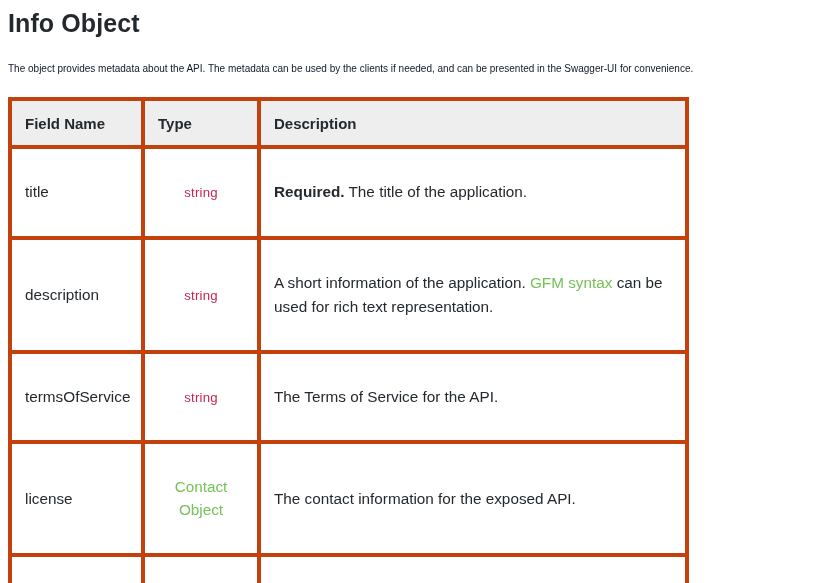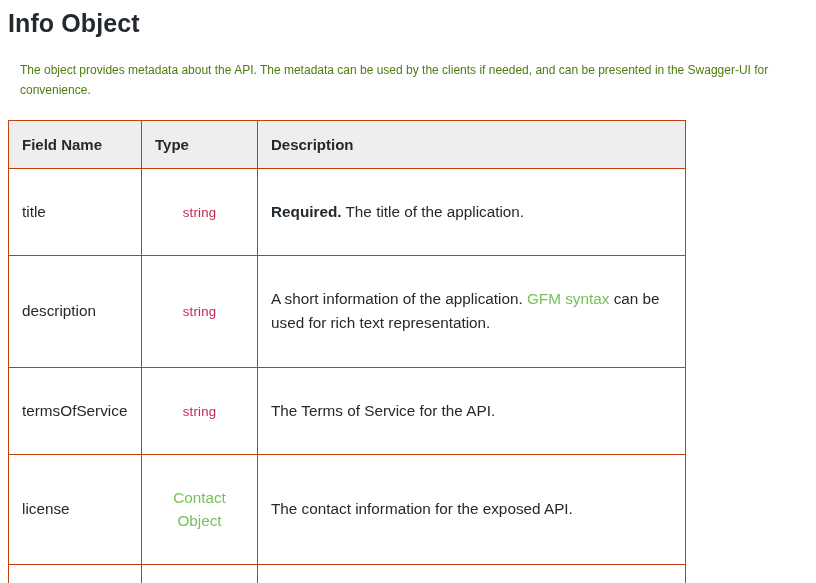--- a/index.html
+++ b/index.html
@@ -24,45 +24,45 @@
   h1.doc-title {
     font-size: 25px;
     font-weight: 600;
     line-height: 1.25;
     color: #24292e;
     margin: 8px 0 0 0;
     padding: 0;
     letter-spacing: 0.1px;
   }
   p.intro {
-    font-size: 12px;
+    font-size: 10px;
     line-height: 1.62;
-    color: #4d7c0f;
-    margin: 22px 0 0 12px;
+    color: #0f172a;
+    margin: 22px 0 0 0;
     max-width: 800px;
   }
   h2.section-title {
     font-size: 19.5px;
     font-weight: 600;
     line-height: 1.25;
     color: #24292e;
     margin: 27px 0 0 0;
     padding: 0;
   }
   table.fields-table {
     border-collapse: collapse;
     border-spacing: 0;
     margin-top: 20px;
     width: 677px;
     table-layout: fixed;
     background: #fff;
   }
   table.fields-table th,
   table.fields-table td {
-    border: 1px solid #c2410c;
+    border: 4px solid #c2410c;
     vertical-align: middle;
   }
   table.fields-table thead th {
     background: #eeeeee;
     font-size: 15px;
     font-weight: 700;
     color: #24292e;
     text-align: left;
     padding: 12px 13px;
     height: 48px;

